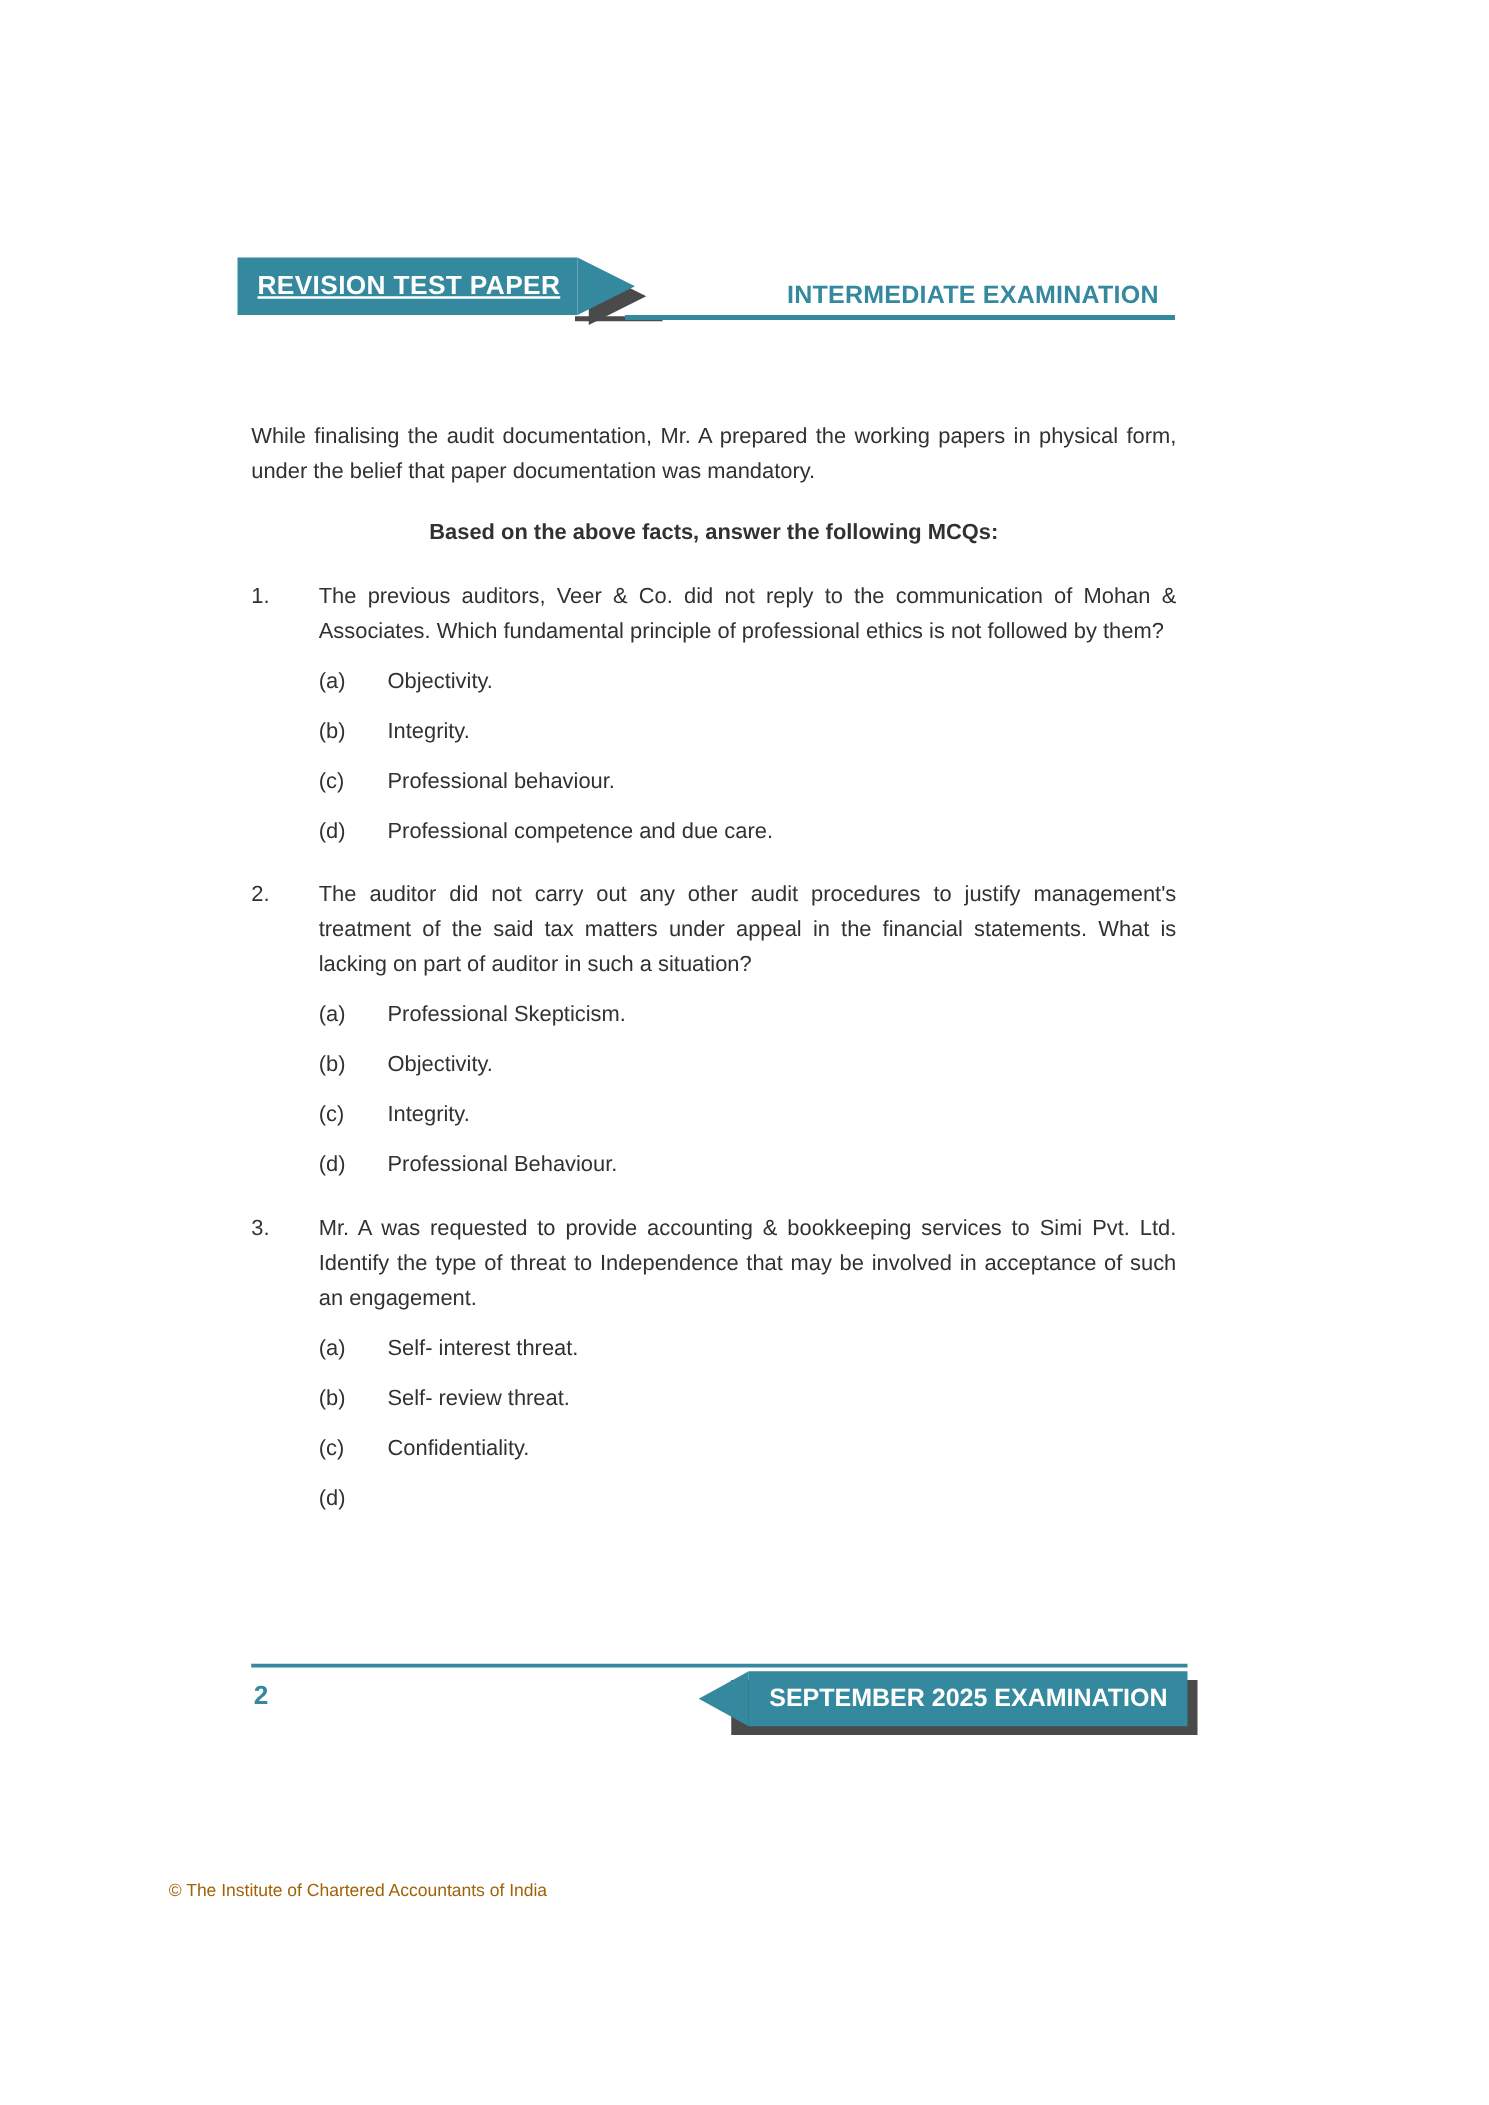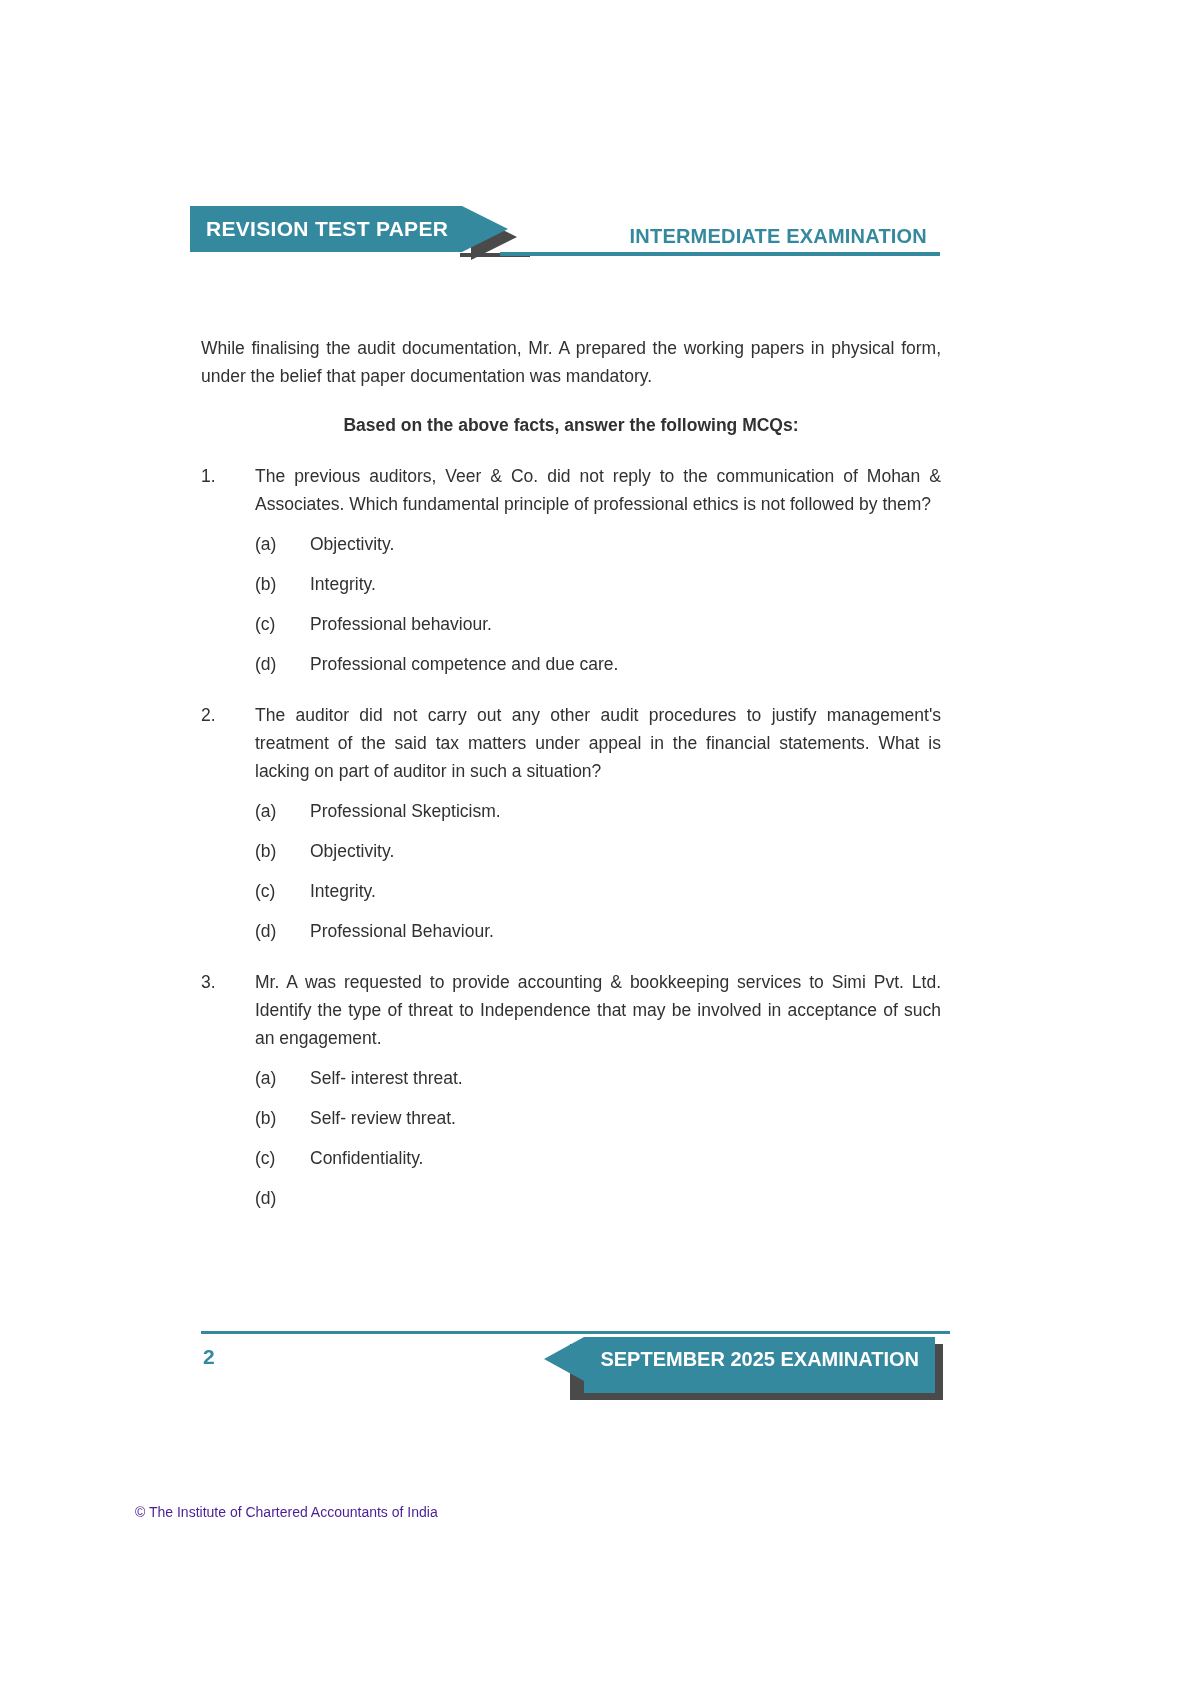--- a/index.html
+++ b/index.html
@@ -25,20 +25,21 @@
   }
   .rtp-box {
     background: var(--teal, #35899F);
     color: #ffffff;
     font-weight: 700;
     font-size: 21px;
     line-height: 46px;
     padding: 0 14px 0 16px;
     letter-spacing: 0.3px;
     white-space: nowrap;
+    text-decoration: underline;
   }
   .rtp-arrow {
     width: 0; height: 0;
     border-top: 23px solid transparent;
     border-bottom: 23px solid transparent;
     border-left: 46px solid var(--teal, #35899F);
   }
   .rtp-arrow-shadow {
     position: absolute;
     right: -9px;
@@ -114,22 +115,22 @@
     position: absolute;
     left: 203px;
     top: 1345px;
     color: var(--teal, #35899F);
     font-weight: 700;
     font-size: 21px;
   }
   .footer-banner {
     position: absolute;
     top: 1337px;
-    right: 256px;
-    height: 56px;
+    right: 241px;
+    height: 44px;
     display: flex;
     z-index: 2;
   }
   .fb-arrow {
     width: 0; height: 0;
     border-top: 22px solid transparent;
     border-bottom: 22px solid transparent;
     border-right: 40px solid var(--teal, #35899F);
   }
   .fb-box {
@@ -148,21 +149,21 @@
     width: calc(100% - 18px);
     height: 100%;
     background: var(--shadow, #4a4a4a);
     z-index: -1;
   }
   .copyright {
     position: absolute;
     left: 135px;
     top: 1504px;
     font-size: 14px;
-    color: #4c1d95;
+    color: #a16207;
   }
 </style>
 </head>
 <body>
 
 <div class="page">
 
   <div class="rtp-banner">
     <div class="rtp-box">REVISION TEST PAPER</div>
     <div class="rtp-arrow"></div>

